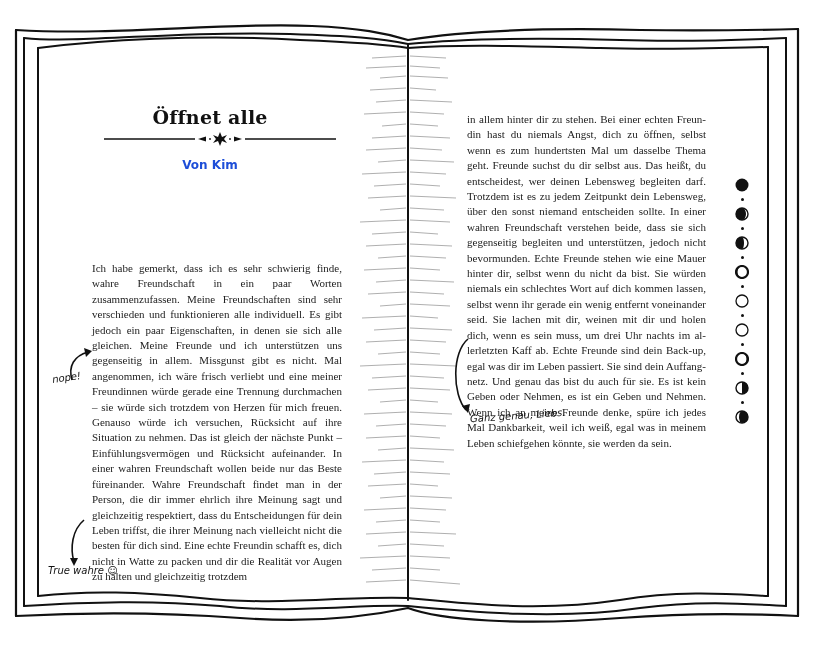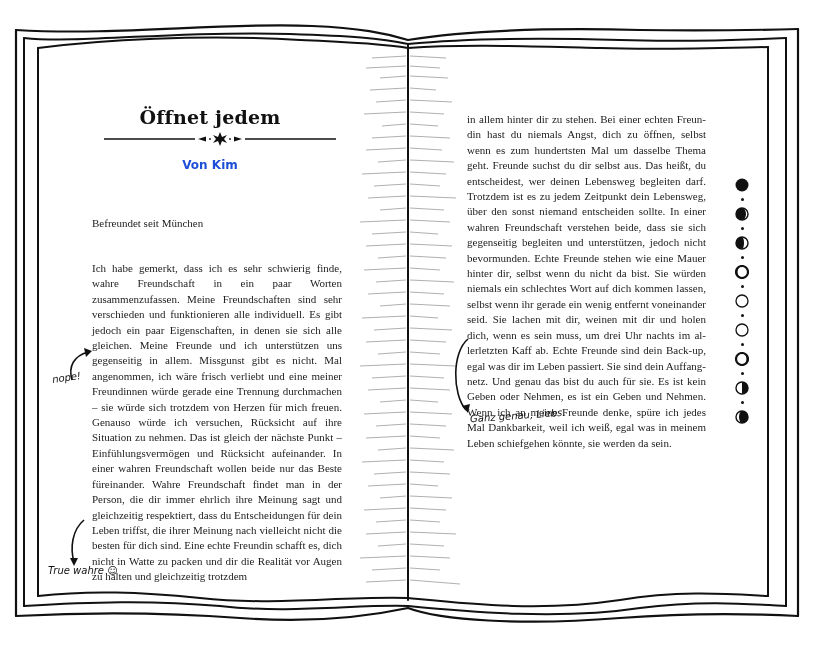--- a/index.html
+++ b/index.html
@@ -142,34 +142,33 @@
   </g>
 
   <path d="M72 380 C 68 366, 74 356, 88 352" fill="none" stroke="#111" stroke-width="1.6"></path>
   <path d="M84 348 L 92 351 L 86 357 Z" fill="#111"></path>
   <path d="M84 520 C 72 530, 70 548, 74 562" fill="none" stroke="#111" stroke-width="1.6"></path>
   <path d="M70 558 L 74 566 L 78 558 Z" fill="#111"></path>
   <path d="M468 339 C 452 352, 452 394, 466 410" fill="none" stroke="#111" stroke-width="1.6"></path>
   <path d="M462 406 L 468 413 L 470 404 Z" fill="#111"></path>
 </svg>
 
-<div class="title">Öffnet jedem</div>
+<div class="title">Öffnet alle</div>
 <svg class="ornament" viewBox="0 0 240 14" xmlns="http://www.w3.org/2000/svg">
   <line x1="4" y1="7" x2="95" y2="7" stroke="#111" stroke-width="1.6"></line>
   <line x1="145" y1="7" x2="236" y2="7" stroke="#111" stroke-width="1.6"></line>
   <polygon points="98,7 106,4.5 106,9.5" fill="#111"></polygon>
   <polygon points="142,7 134,4.5 134,9.5" fill="#111"></polygon>
   <circle cx="110" cy="7" r="0.9" fill="#111"></circle>
   <circle cx="130" cy="7" r="0.9" fill="#111"></circle>
   <polygon points="120,0 122,5 127,3 124,7 127,11 122,9 120,14 118,9 113,11 116,7 113,3 118,5" fill="#111"></polygon>
 </svg>
 <div class="byline">Von Kim</div>
 
 <div class="meta">
-  <div>Befreundet seit München</div>
 </div>
 
 <div class="body-text left-body">Ich habe gemerkt, dass ich es sehr schwierig finde, wahre Freundschaft in ein paar Worten zusammenzufassen. Meine Freundschaften sind sehr verschieden und funk­tionieren alle individuell. Es gibt jedoch ein paar Eigen­schaften, in denen sie sich alle gleichen. Meine Freunde und ich unterstützen uns gegenseitig in allem. Missgunst gibt es nicht. Mal angenommen, ich wäre frisch verliebt und eine meiner Freundinnen würde gerade eine Tren­nung durchmachen – sie würde sich trotzdem von Herzen für mich freuen. Genauso würde ich versuchen, Rück­sicht auf ihre Situation zu nehmen. Das ist gleich der nächste Punkt – Einfühlungsvermögen und Rücksicht aufeinander. In einer wahren Freundschaft wollen beide nur das Beste füreinander. Wahre Freundschaft findet man in der Person, die dir immer ehrlich ihre Meinung sagt und gleichzeitig respektiert, dass du Entscheidun­gen für dein Leben triffst, die ihrer Meinung nach viel­leicht nicht die besten für dich sind. Eine echte Freun­din schafft es, dich nicht in Watte zu packen und dir die Realität vor Augen zu halten und gleichzeitig trotzdem</div>
 
 <div class="body-text right-body">in allem hinter dir zu stehen. Bei einer echten Freun­din hast du niemals Angst, dich zu öffnen, selbst wenn es zum hundertsten Mal um dasselbe Thema geht. Freunde suchst du dir selbst aus. Das heißt, du entscheidest, wer deinen Lebensweg begleiten darf. Trotzdem ist es zu jedem Zeitpunkt dein Lebensweg, über den sonst niemand entscheiden sollte. In einer wahren Freundschaft verstehen beide, dass sie sich gegenseitig begleiten und unterstützen, jedoch nicht bevormunden. Echte Freunde stehen wie eine Mauer hinter dir, selbst wenn du nicht da bist. Sie würden niemals ein schlechtes Wort auf dich kommen lassen, selbst wenn ihr gerade ein wenig entfernt voneinan­der seid. Sie lachen mit dir, weinen mit dir und holen dich, wenn es sein muss, um drei Uhr nachts im al­lerletzten Kaff ab. Echte Freunde sind dein Back-up, egal was dir im Leben passiert. Sie sind dein Auffang­netz. Und genau das bist du auch für sie. Es ist kein Geben oder Nehmen, es ist ein Geben und Nehmen. Wenn ich an meine Freunde denke, spüre ich jedes Mal Dankbarkeit, weil ich weiß, egal was in meinem Leben schiefgehen könnte, sie werden da sein.</div>
 
 <div class="annot" style="left:52px; top:372px; transform: rotate(-8deg);">nope!</div>
 <div class="annot" style="left:48px; top:565px;">True wahre ☺</div>
 <div class="annot" style="left:470px; top:410px; transform: rotate(-4deg);">Ganz genau, Liebs.</div>
 

